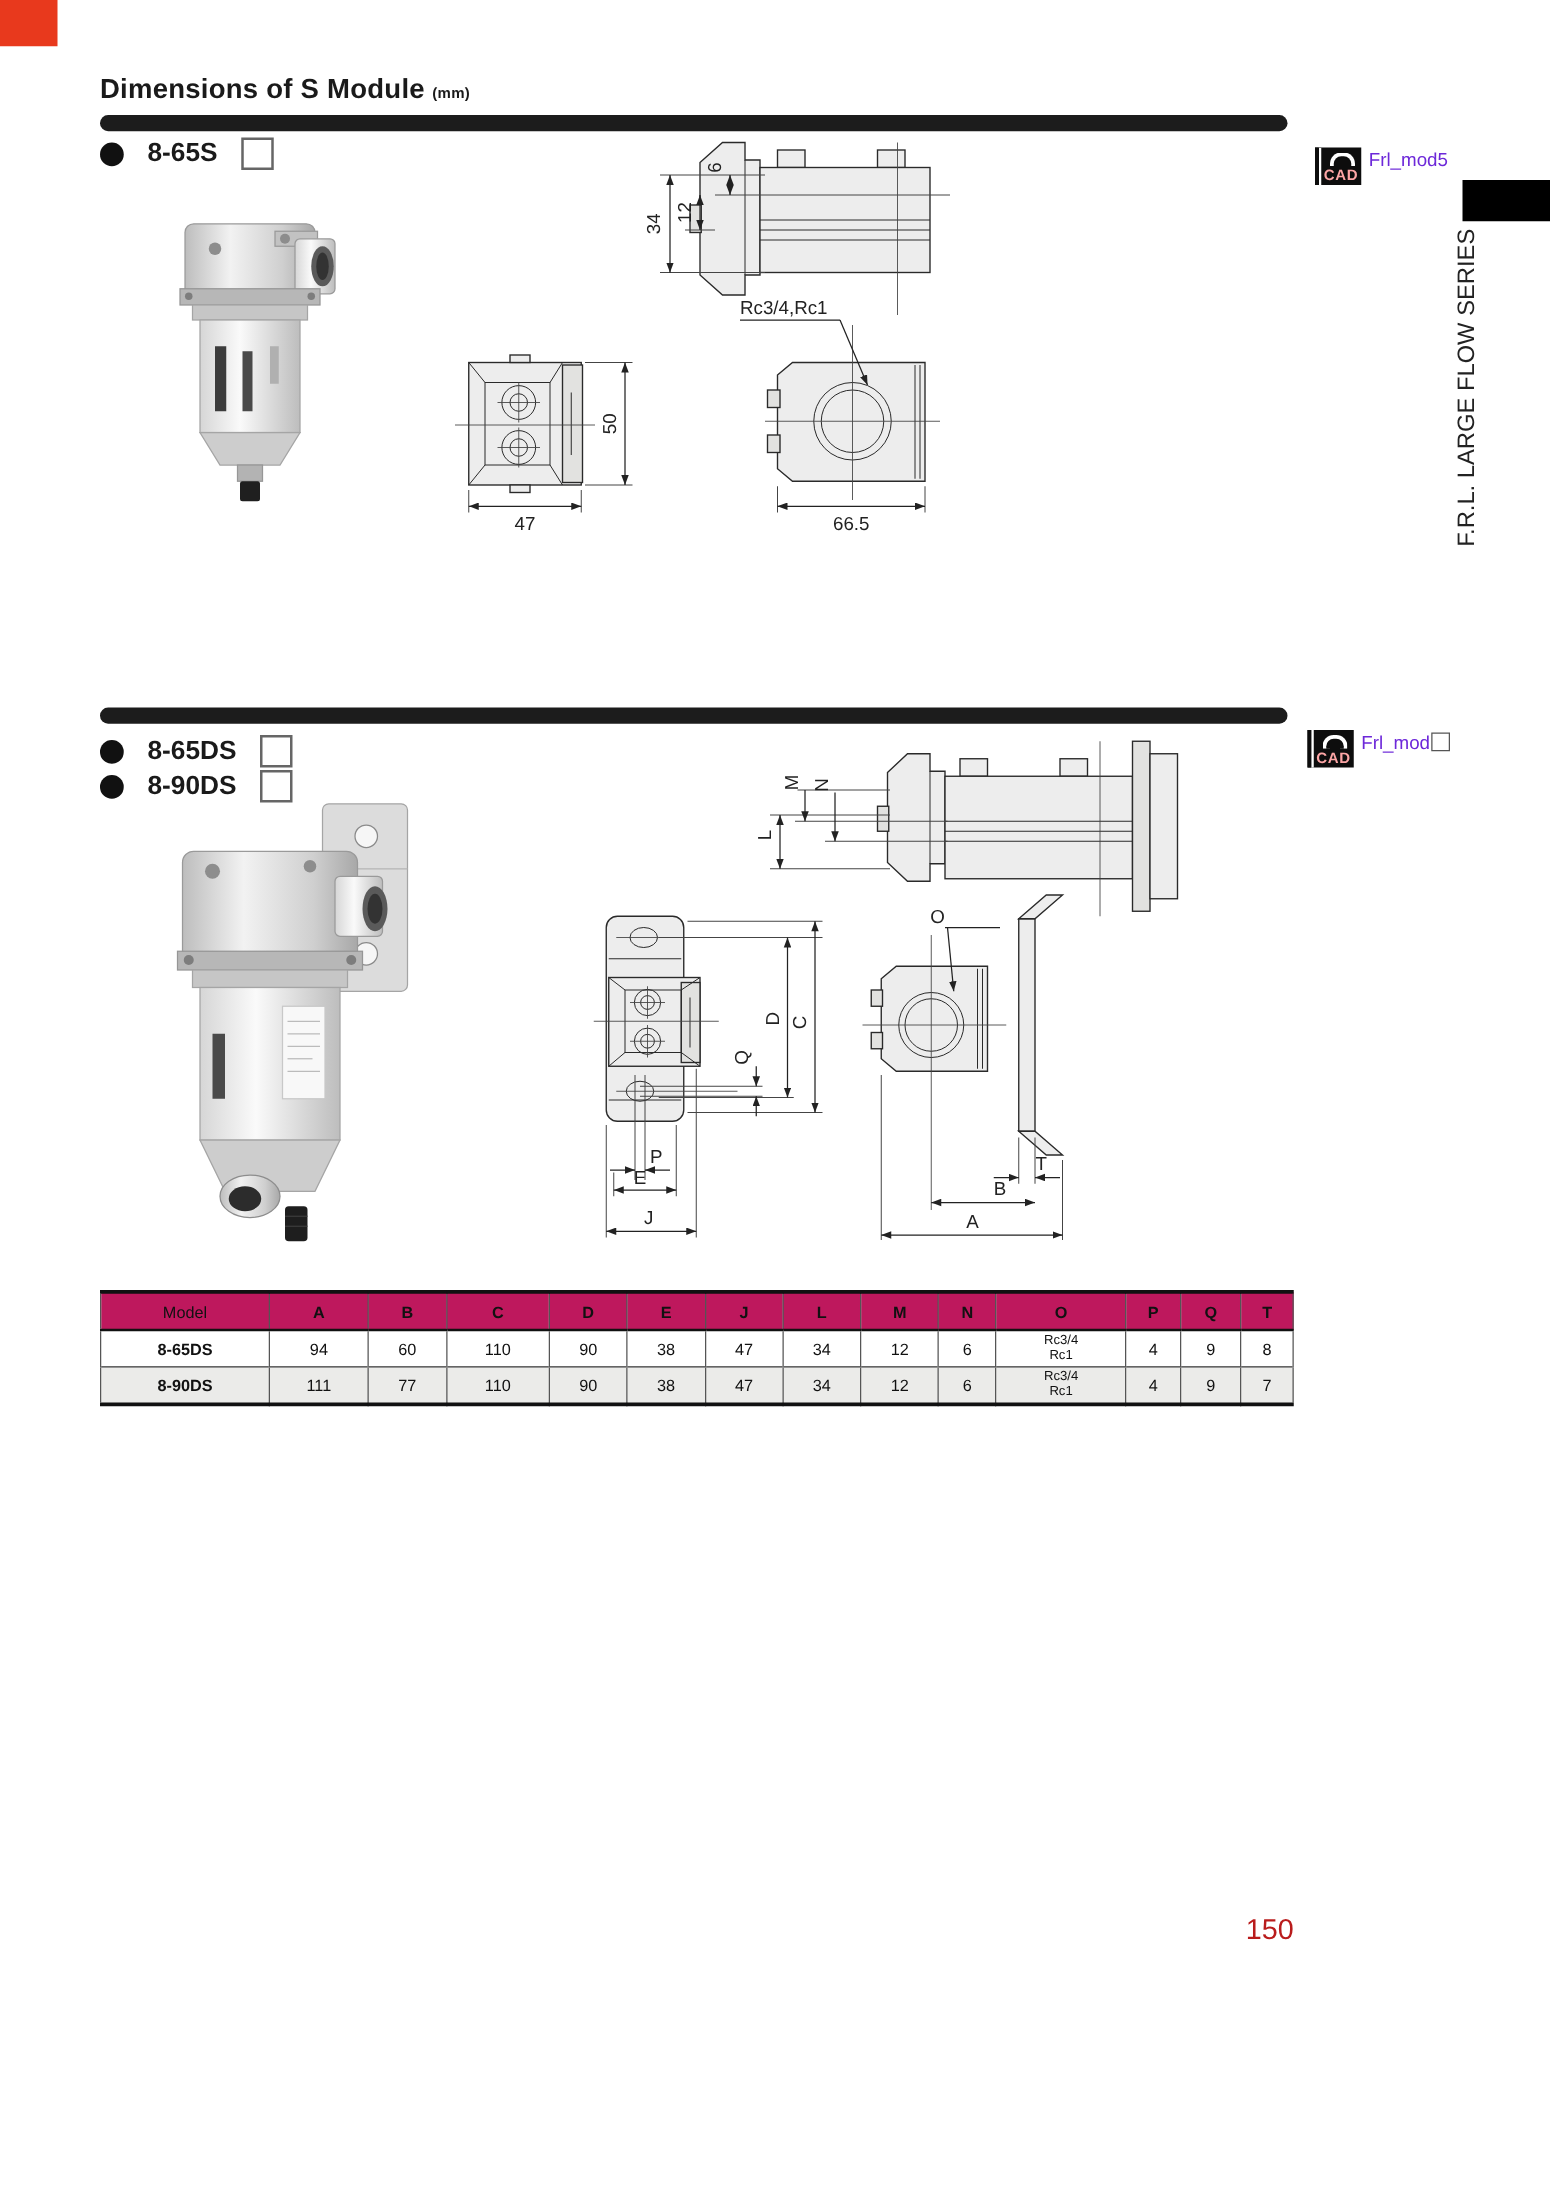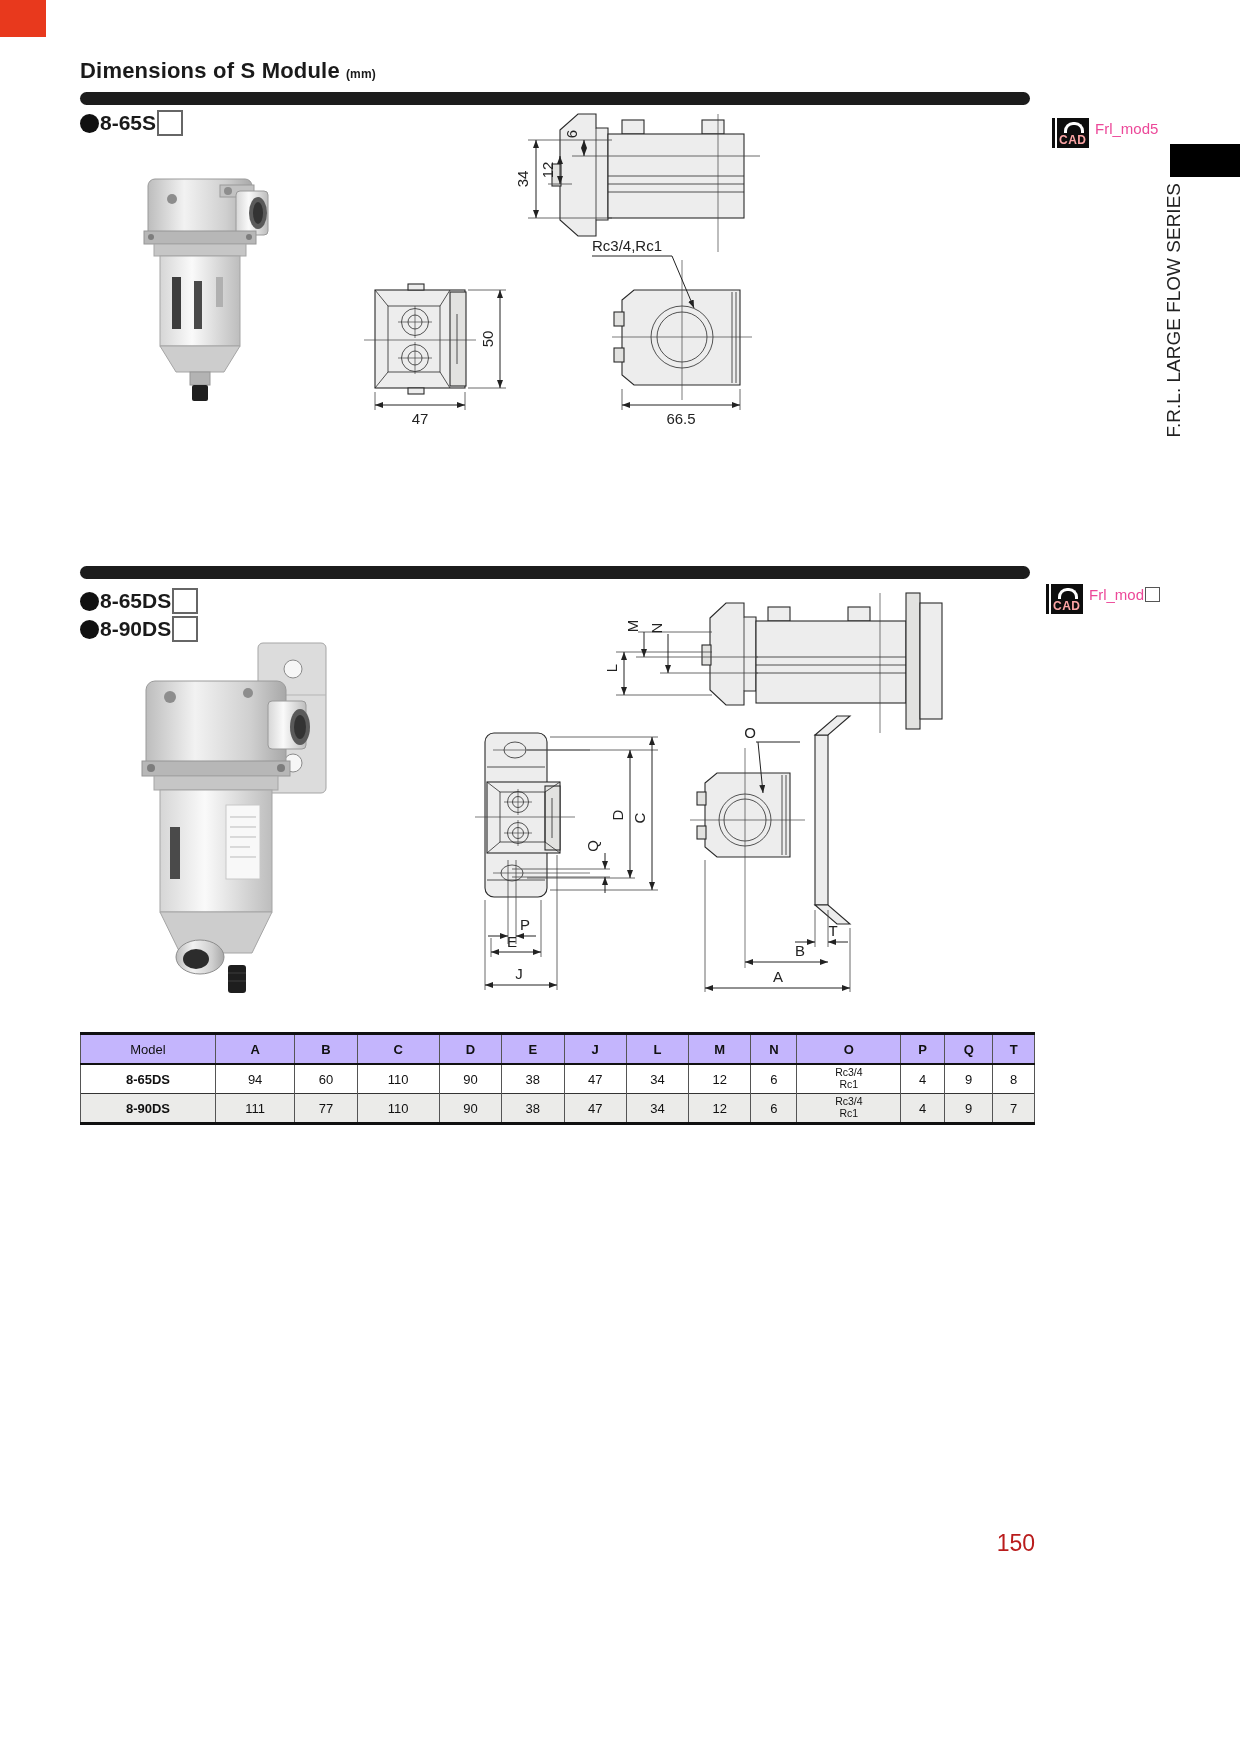--- a/index.html
+++ b/index.html
@@ -2,45 +2,45 @@
 <html><head>
 <meta charset="utf-8">
 <style>
   html,body{margin:0;padding:0;background:#888;}
   .page{position:relative;width:1240px;height:1754px;background:#ffffff;overflow:hidden;
         font-family:"Liberation Sans", sans-serif;color:#1a1a1a;}
   .corner-red{position:absolute;left:0;top:0;width:46px;height:37px;background:#e8391d;}
   .sec-title{position:absolute;left:80px;font-size:22px;font-weight:bold;letter-spacing:.2px;white-space:nowrap;}
   .sec-title .unit{font-size:12px;font-weight:bold;margin-left:6px;}
   .rule-bar{position:absolute;left:80px;width:950px;height:13px;background:#1c1c1c;border-radius:7px;}
-  .model-line{position:absolute;left:80px;display:flex;align-items:center;gap:1px;}
+  .model-line{position:absolute;left:80px;display:flex;align-items:center;gap:19px;}
   .bullet{width:19px;height:19px;border-radius:50%;background:#111;flex:0 0 auto;}
   .model-name{font-size:21px;font-weight:bold;white-space:nowrap;}
   .suffix-box{width:22px;height:22px;border:2px solid #666;background:#fff;flex:0 0 auto;}
   .cad-badge{position:absolute;display:flex;align-items:flex-start;gap:6px;}
   .cad-icon{position:relative;width:34px;height:30px;background:#0d0d0d;border-left:3px solid #0d0d0d;
             box-shadow:inset 2px 0 0 #fff;flex:0 0 auto;}
   .cad-arc{position:absolute;top:4px;left:9px;width:14px;height:8px;border:3px solid #fff;border-bottom:none;
            border-radius:9px 9px 0 0;}
   .cad-text{position:absolute;bottom:1px;left:4px;color:#fca5a5;font-weight:bold;font-size:12px;letter-spacing:.5px;}
-  .cad-file{font-size:15px;color:#ec4899;margin-top:2px;white-space:nowrap;}
+  .cad-file{font-size:15px;color:#6d28d9;margin-top:2px;white-space:nowrap;}
   .mini-box{display:inline-block;width:13px;height:13px;border:1.5px solid #555;background:#fff;
             vertical-align:-2px;margin-left:1px;}
   .side-tab{position:absolute;left:1170px;top:144px;width:70px;height:33px;background:#000;}
   .side-label{position:absolute;left:1164px;top:183px;writing-mode:vertical-rl;transform:rotate(180deg);
               font-size:19px;color:#222;white-space:nowrap;line-height:1;}
   .abs{position:absolute;}
   .page-num{position:absolute;left:930px;top:1530px;width:105px;text-align:right;font-size:23px;color:#b91c1c;}
 
   
   .dims-table{position:absolute;left:80px;top:1032px;width:955px;border-collapse:collapse;
               border-top:3px solid #111;border-bottom:3px solid #111;}
   .dims-table th,.dims-table td{border-left:1px solid #555;border-right:1px solid #555;
               text-align:center;font-size:13px;padding:3px 2px;height:22px;color:#111;}
-  .dims-table thead th{background:#c4b5fd;border-bottom:2.5px solid #111;font-weight:bold;}
+  .dims-table thead th{background:#be185d;border-bottom:2.5px solid #111;font-weight:bold;}
   .dims-table thead th.col-model{font-weight:normal;width:130px;}
   .dims-table tbody tr{border-bottom:1.5px solid #333;}
   .dims-table td.cell-model{font-weight:bold;}
   .dims-table tr.row-alt td{background:#ebebe9;}
   .dims-table td.cell-multi{white-space:pre-line;font-size:10.5px;line-height:1.1;padding:1px 2px;}
 
   
   svg text{font-family:"Liberation Sans", sans-serif;font-size:15px;fill:#222;}
   .part{fill:#ededed;stroke:#2a2a2a;stroke-width:1.1;}
   .part2{fill:#e2e2e0;stroke:#2a2a2a;stroke-width:1.1;}

